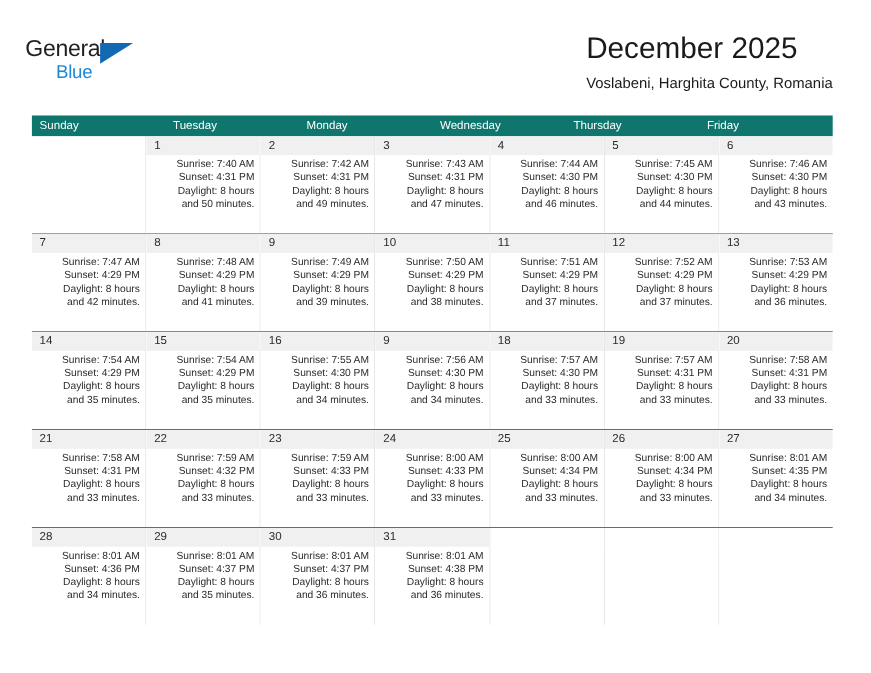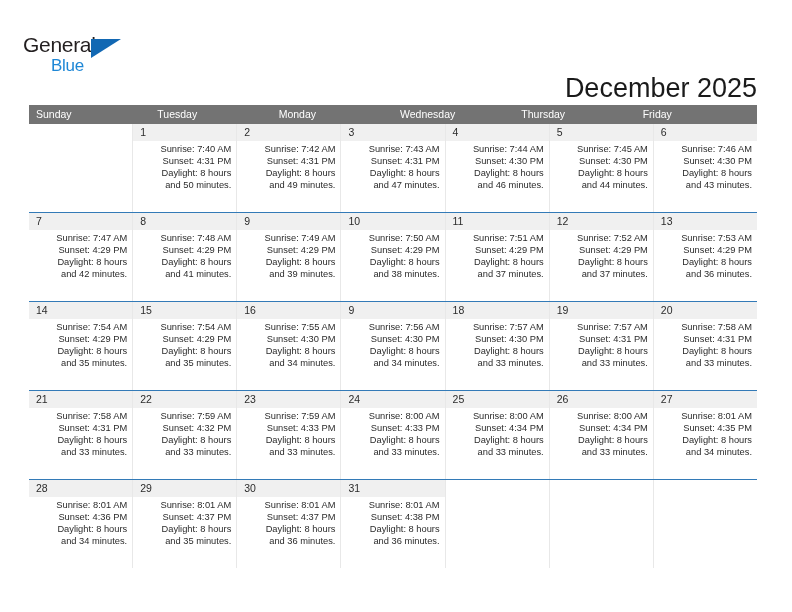--- a/index.html
+++ b/index.html
@@ -60,22 +60,21 @@
     top: 23px;
     font-size: 17px;
     letter-spacing: -0.3px;
     color: #1e87d6;
     font-family: "Liberation Sans", sans-serif;
   }
   .title-block {
     position: absolute;
     right: 35px;
     top: 28px;
-    text-align: right;
-    margin-top: 44px;
+    text-align: left;
   }
   .cal-title {
     font-size: 27px;
     color: #1a1a1a;
     line-height: 32px;
     white-space: nowrap;
   }
   .cal-subtitle {
     font-size: 13.5px;
     color: #1a1a1a;
@@ -88,21 +87,21 @@
   .calendar {
     position: absolute;
     left: 29px;
     top: 105px;
     width: 728px;
   }
   .weekday-row {
     display: flex;
     width: 728px;
     height: 19px;
-    background: #737373;
+    background: #0f766e;
   }
   .weekday {
     flex: 1 1 0;
     font-size: 10.5px;
     color: #ffffff;
     line-height: 19px;
     padding-left: 7px;
     box-sizing: border-box;
     white-space: nowrap;
     overflow: hidden;

